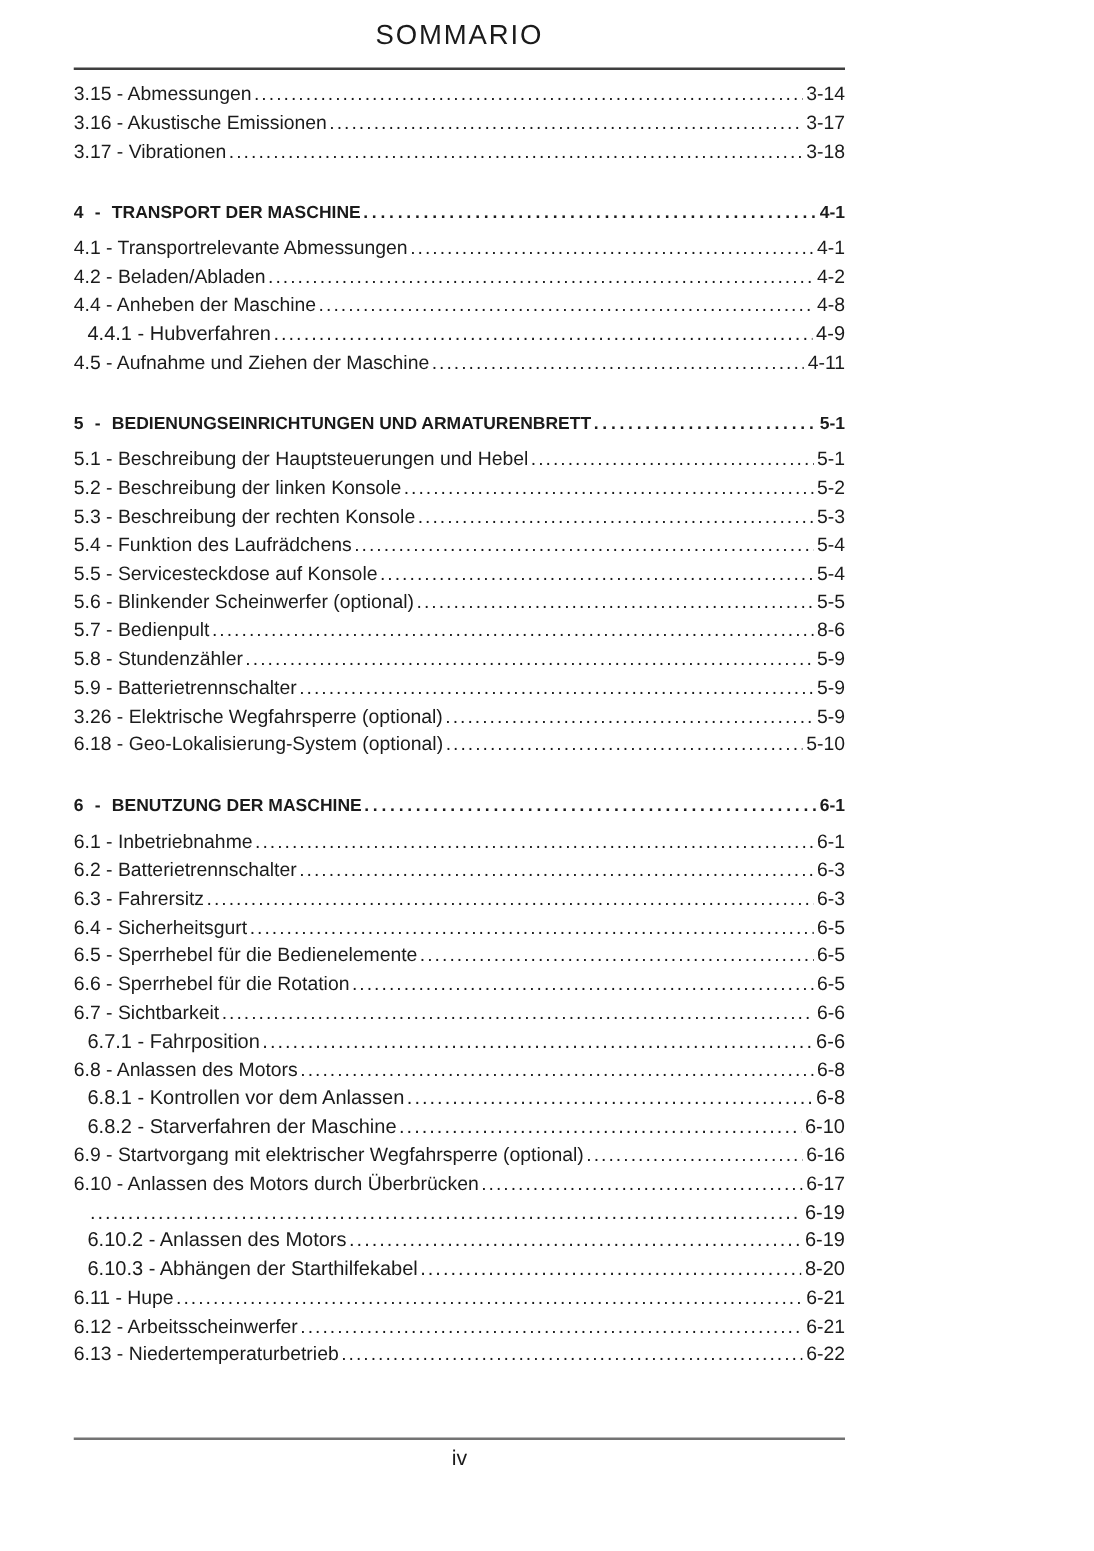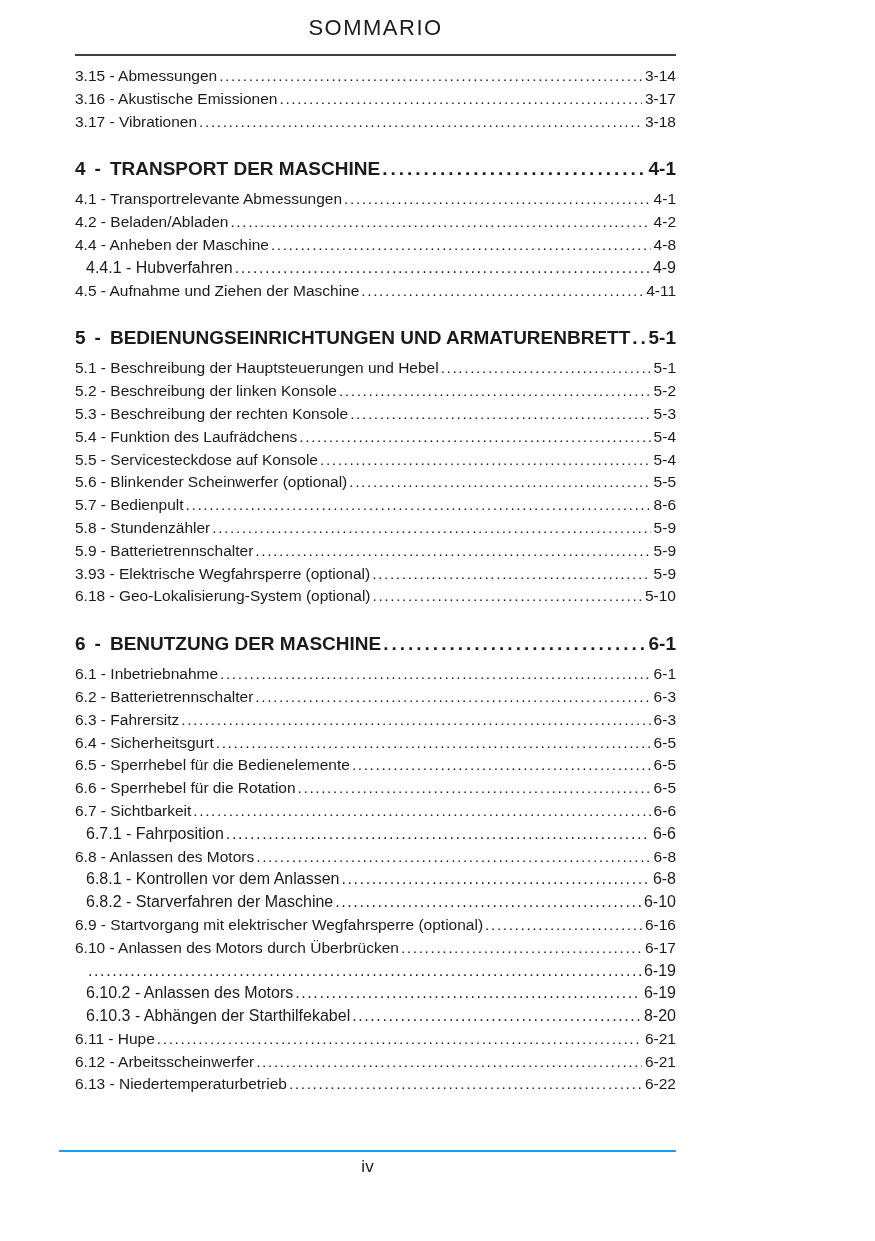--- a/index.html
+++ b/index.html
@@ -1,20 +1,20 @@
 <!DOCTYPE html>
 <html><head>
 <meta charset="utf-8">
 <style>
   html, body { margin: 0; padding: 0; background: #ffffff; }
   .page {
     width: 735px;
     height: 1241px;
     box-sizing: border-box;
-    padding: 14px 59px 0 75px;
+    padding: 14px 59px 0 59px;
     position: relative;
     background: #ffffff;
     color: #1b1b1b;
     font-family: "Liberation Sans", "DejaVu Sans", sans-serif;
     overflow: hidden;
   }
   .doc-title {
     text-align: center;
     font-size: 22px;
     line-height: 28px;
@@ -32,21 +32,21 @@
     align-items: flex-end;
     font-size: 15.5px;
     line-height: 22.8px;
     white-space: nowrap;
   }
   .toc-sub {
     font-size: 16px;
     padding-left: 11px;
   }
   .toc-heading {
-    font-size: 19px;
+    font-size: 14px;
     line-height: 30px;
     font-weight: 700;
     margin-top: 21px;
     margin-bottom: 4px;
   }
   .hdash { margin: 0 9px; }
   .toc-label { flex: 0 0 auto; }
   .leader {
     flex: 1 1 auto;
     overflow: hidden;
@@ -57,21 +57,21 @@
     content: "...................................................................................................................................................................................................................";
     letter-spacing: 1.6px;
   }
   .toc-heading .leader::after { letter-spacing: 3px; }
   .toc-page { flex: 0 0 auto; }
   .footer {
     position: absolute;
     left: 59px;
     right: 59px;
     top: 1150px;
-    border-top: 2px solid #0ea5e9;
+    border-top: 2px solid #737373;
     text-align: center;
   }
   .footer-num {
     font-size: 17px;
     line-height: 24px;
     padding-top: 3px;
   }
 </style>
 </head>
 <body>
@@ -174,21 +174,21 @@
           <span class="toc-label">5.8 - Stundenzähler</span>
           <span class="leader"></span>
           <span class="toc-page">5-9</span>
         </div>
         <div class="toc-row">
           <span class="toc-label">5.9 - Batterietrennschalter</span>
           <span class="leader"></span>
           <span class="toc-page">5-9</span>
         </div>
         <div class="toc-row">
-          <span class="toc-label">3.93 - Elektrische Wegfahrsperre (optional)</span>
+          <span class="toc-label">3.26 - Elektrische Wegfahrsperre (optional)</span>
           <span class="leader"></span>
           <span class="toc-page">5-9</span>
         </div>
         <div class="toc-row">
           <span class="toc-label">6.18 - Geo-Lokalisierung-System (optional)</span>
           <span class="leader"></span>
           <span class="toc-page">5-10</span>
         </div>
       </div>
       <div class="toc-section">

